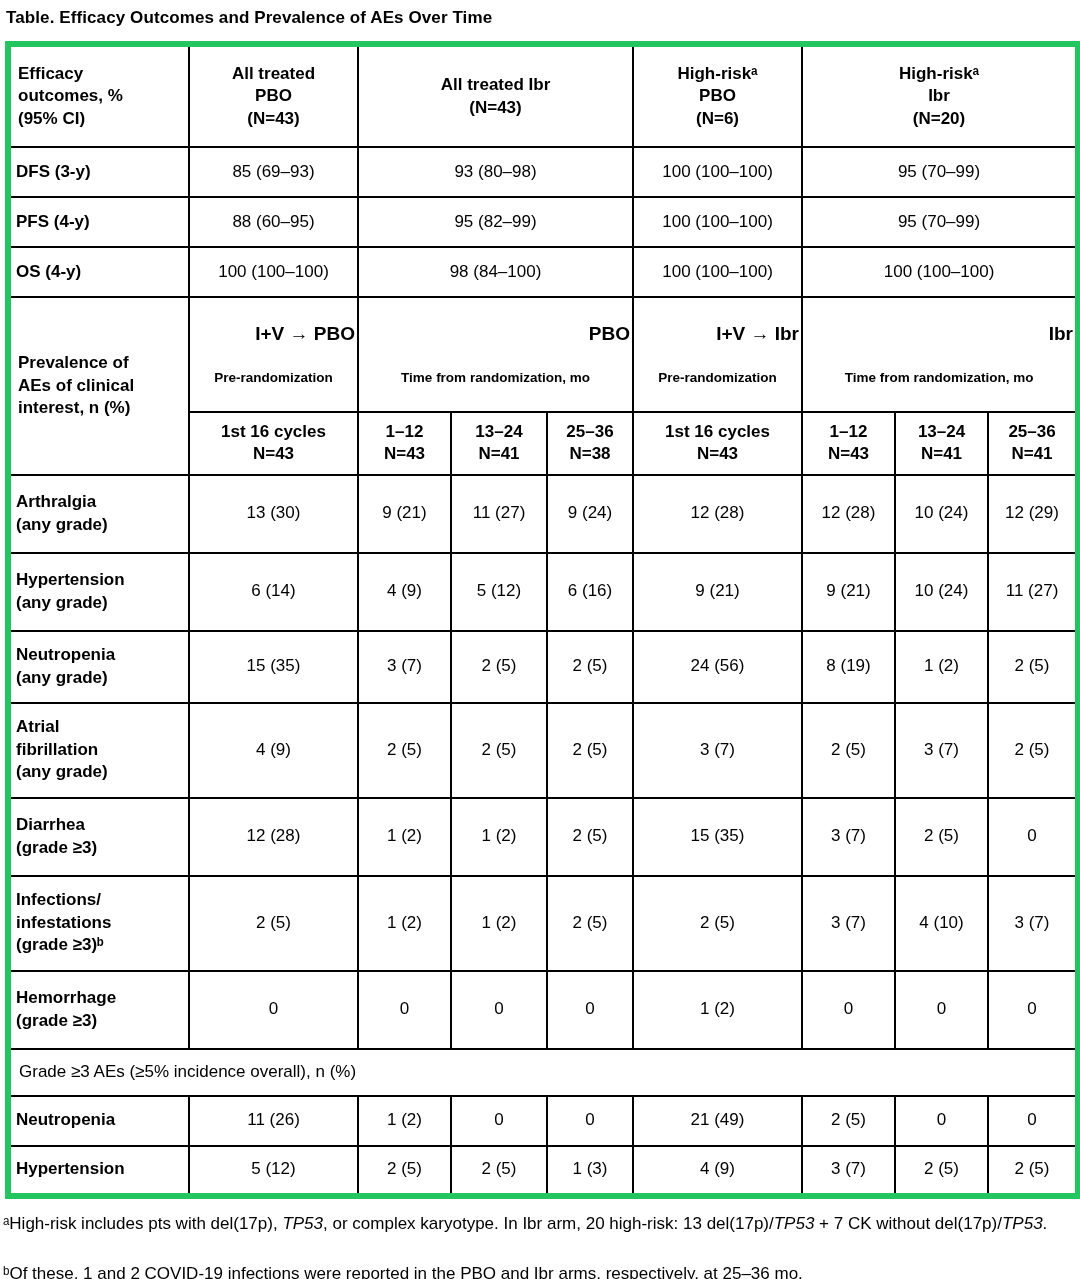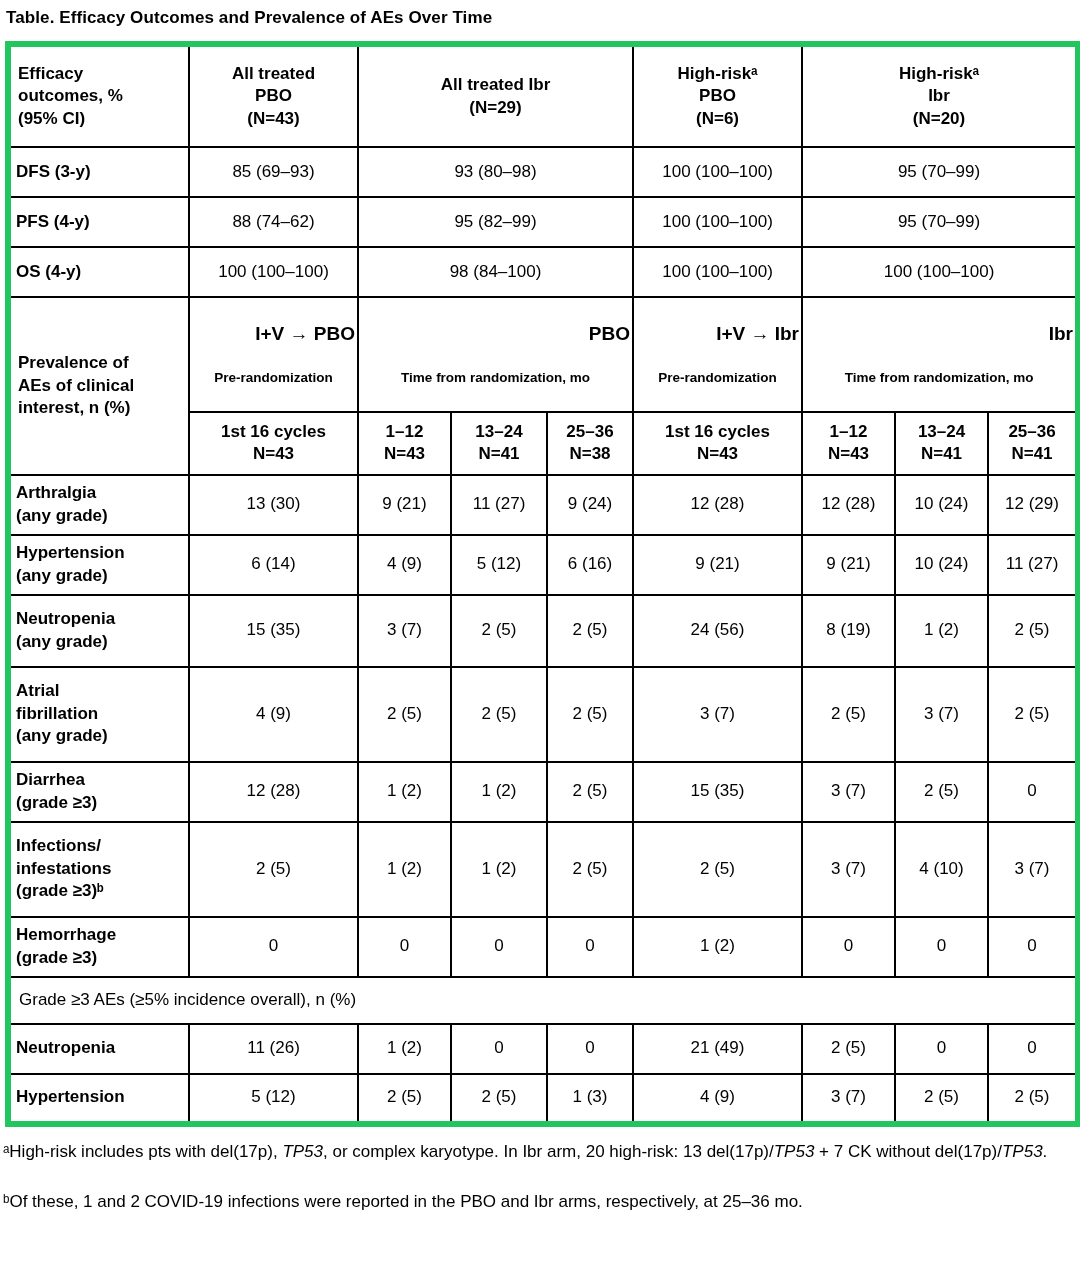--- a/index.html
+++ b/index.html
@@ -50,21 +50,21 @@
   .grp-sub   { font-weight: bold; font-size: 13.5px; line-height: 1.3; }
   td.section {
     text-align: left;
     font-weight: normal;
     padding-left: 8px;
   }
   tr.r-head   { height: 103px; }
   tr.r-eff    { height: 50px; }
   tr.r-grp    { height: 81px; }
   tr.r-sub    { height: 63px; }
-  tr.r-ae2    { height: 60px; }
+  tr.r-ae2    { height: 78px; }
   tr.r-ae2b   { height: 72px; }
   tr.r-ae3    { height: 95px; }
   tr.r-sect   { height: 47px; }
   tr.r-g3     { height: 50px; }
   .footnotes {
     width: 1066px;
     margin: 14px 0 0 3px;
     font-size: 17px;
     line-height: 1.32;
   }
@@ -91,39 +91,39 @@
 
   <tbody>
       <tr class="r-head">
     <td class="corner">Efficacy
 outcomes, %
 (95% CI)</td>
     <td class="ch">All treated
 PBO
 (N=43)</td>
     <td class="ch" colspan="3">All treated Ibr
-(N=29)</td>
+(N=43)</td>
     <td class="ch">High-riskᵃ
 PBO
 (N=6)</td>
     <td class="ch" colspan="3">High-riskᵃ
 Ibr
 (N=20)</td>
   </tr>
 
   <tr class="r-eff">
     <td class="lbl">DFS (3-y)</td>
     <td>85 (69–93)</td>
     <td colspan="3">93 (80–98)</td>
     <td>100 (100–100)</td>
     <td colspan="3">95 (70–99)</td>
   </tr>
   <tr class="r-eff">
     <td class="lbl">PFS (4-y)</td>
-    <td>88 (74–62)</td>
+    <td>88 (60–95)</td>
     <td colspan="3">95 (82–99)</td>
     <td>100 (100–100)</td>
     <td colspan="3">95 (70–99)</td>
   </tr>
   <tr class="r-eff">
     <td class="lbl">OS (4-y)</td>
     <td>100 (100–100)</td>
     <td colspan="3">98 (84–100)</td>
     <td>100 (100–100)</td>
     <td colspan="3">100 (100–100)</td>

